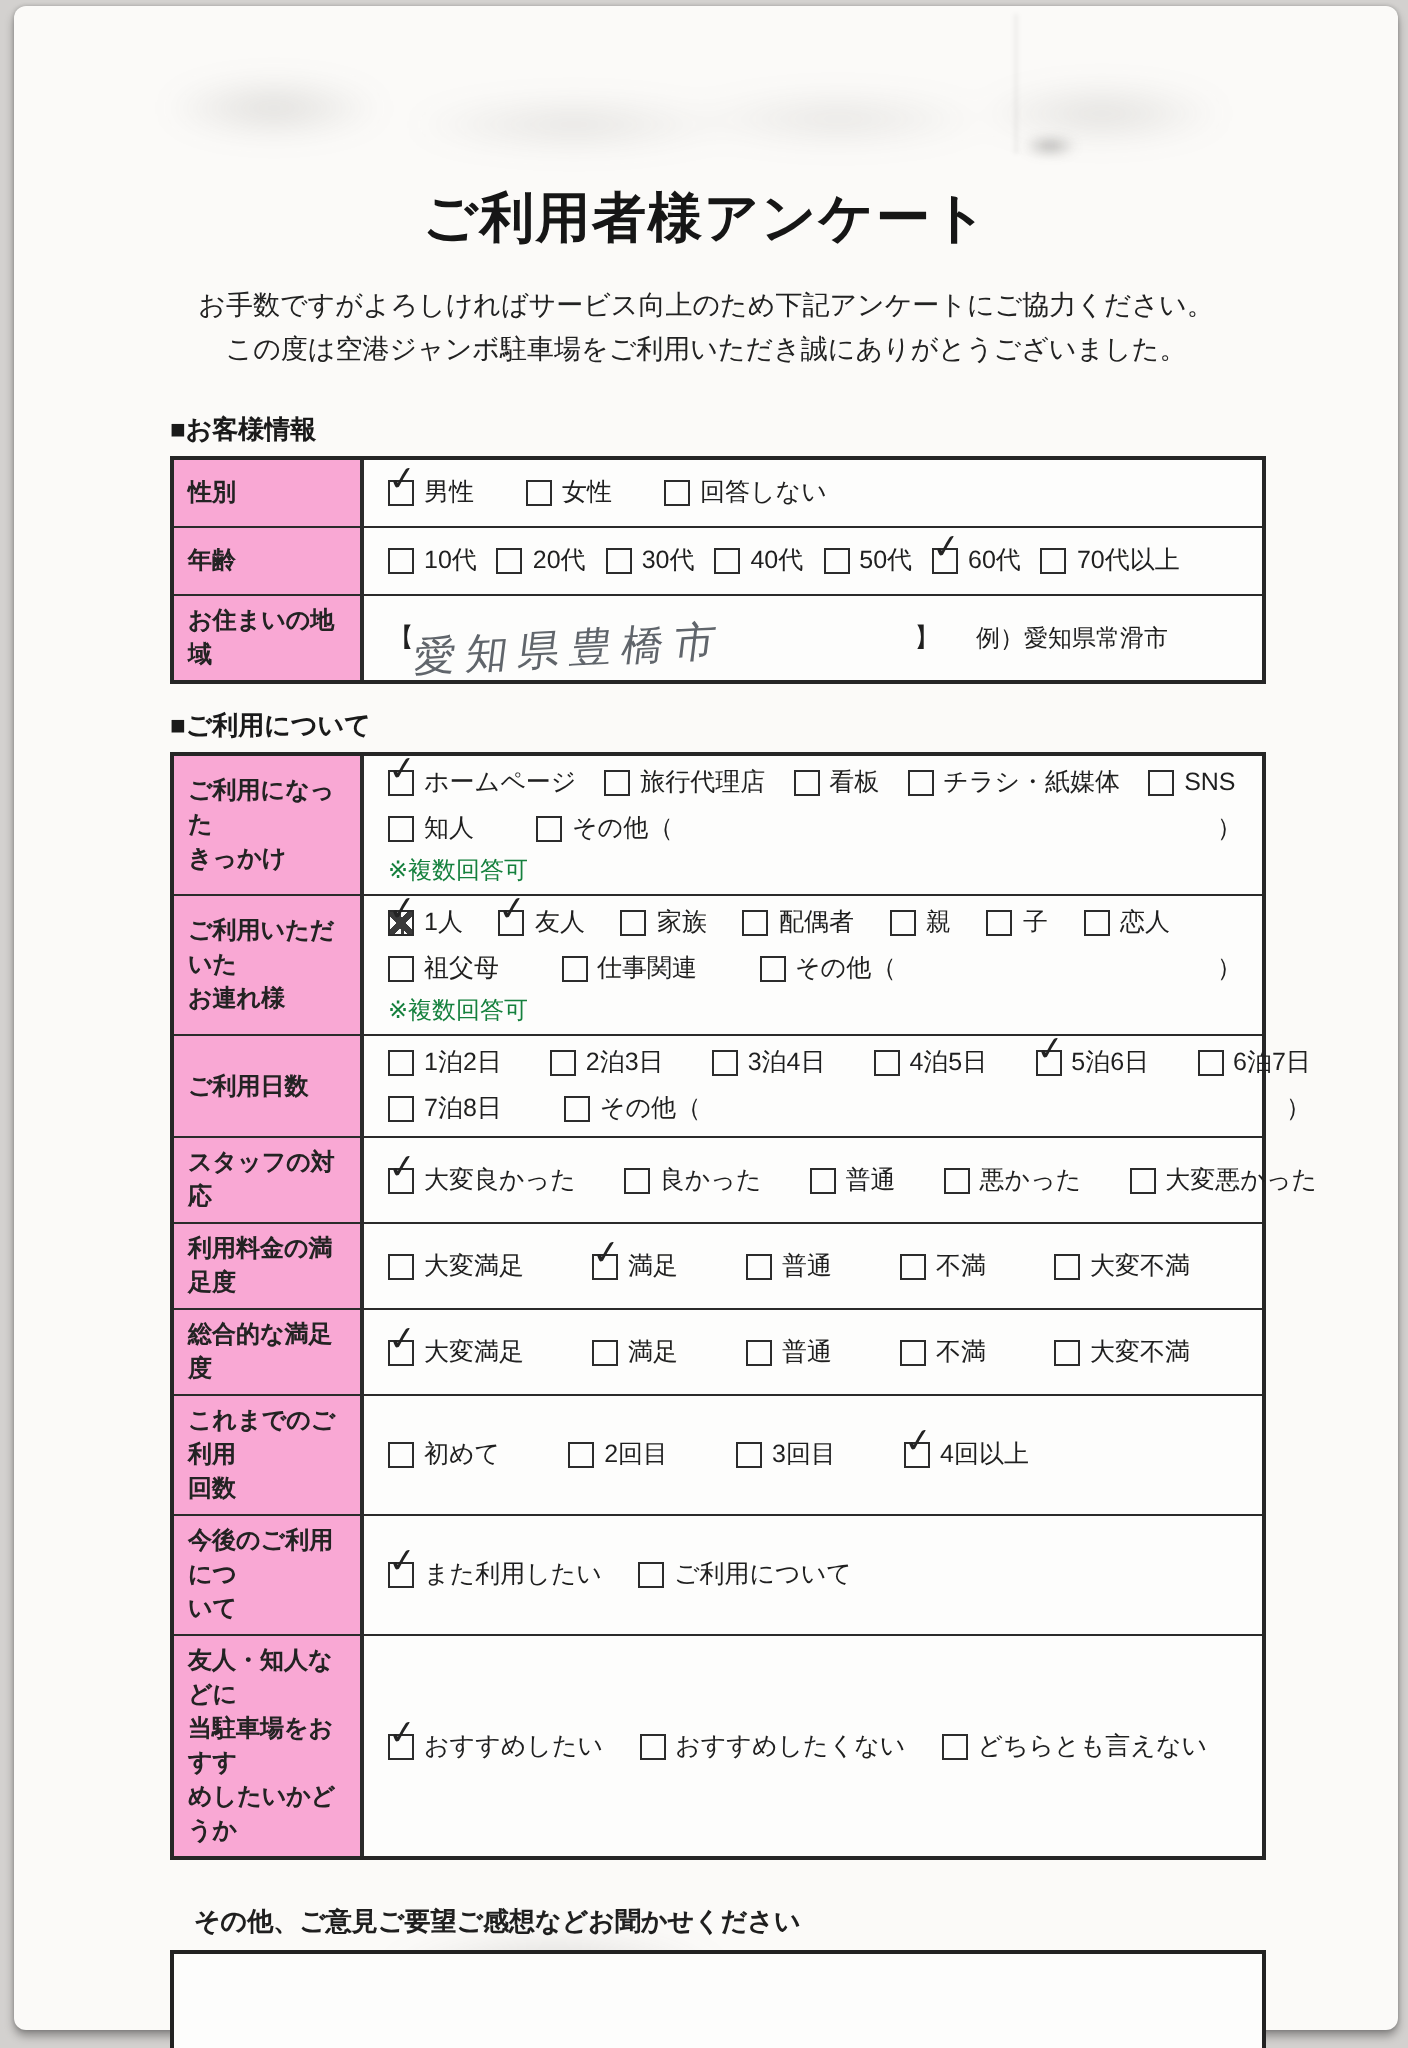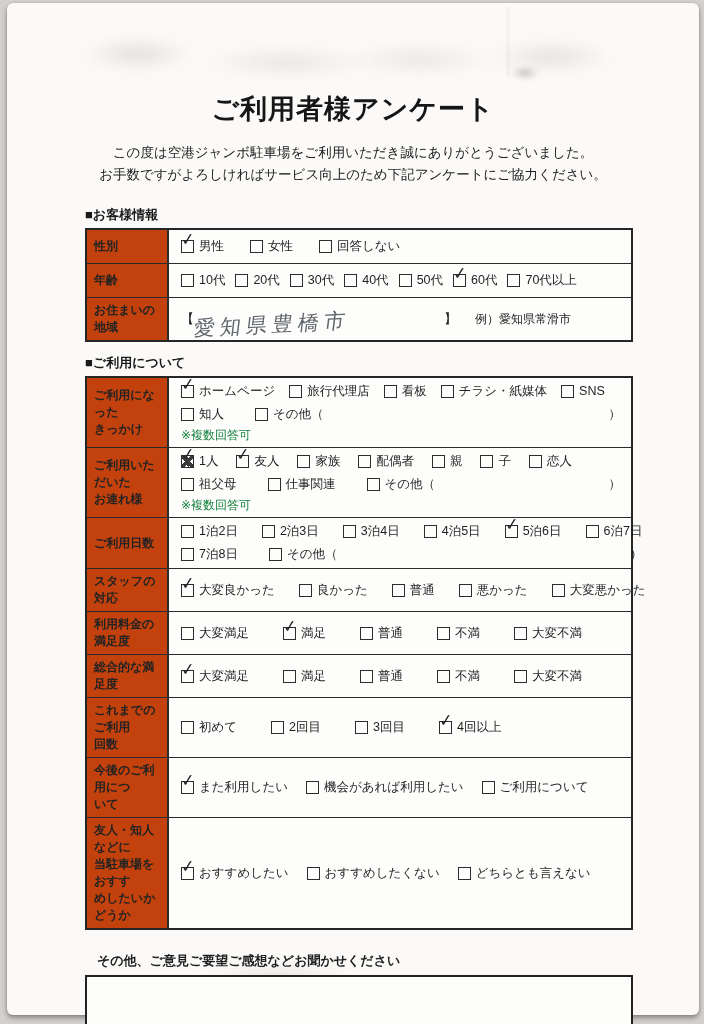--- a/index.html
+++ b/index.html
@@ -30,21 +30,21 @@
 
   .content{position:absolute;left:0;top:0;right:0;bottom:0;padding:88px 0 0 0;}
 
   .title{font-size:27px;font-weight:700;text-align:center;letter-spacing:1px;color:#161616;}
   .intro{margin-top:15px;text-align:center;font-size:13.5px;line-height:22px;color:#222;}
 
   .section-heading{margin:20px 0 4px 78px;font-size:13px;font-weight:700;color:#1a1a1a;}
   .stable{margin-left:78px;width:548px;border:2px solid #262626;background:#fdfdfc;box-sizing:border-box;}
   .trow{display:flex;align-items:stretch;border-bottom:1.5px solid #2b2b2b;}
   .trow:last-child{border-bottom:none;}
-  .tlabel{width:82px;flex:none;background:#c2410c;border-right:2px solid #2b2b2b;
+  .tlabel{width:95px;flex:none;background:#f9a8d4;border-right:2px solid #2b2b2b;
     padding:4px 4px 4px 7px;font-weight:700;font-size:12px;line-height:17px;
     white-space:pre-line;display:flex;align-items:center;box-sizing:border-box;color:#232323;}
   .tvalue{flex:1;padding:3px 10px 3px 12px;display:flex;flex-direction:column;justify-content:center;overflow:visible;}
   .optline{display:flex;align-items:center;font-size:12.5px;line-height:21px;}
   .optline + .optline, .optline + .note{margin-top:2px;gap:31px;}
   .g10{gap:10px}.g14{gap:14px}.g16{gap:24px}.g18{gap:18px}.g24{gap:24px}.g26{gap:26px}.g34{gap:34px}
   .opt{display:inline-flex;align-items:center;white-space:nowrap;}
   .cb{display:inline-block;width:11px;height:11px;border:1.6px solid #2c2c2c;position:relative;
     margin-right:5px;flex:none;background:transparent;}
   .tick{position:absolute;left:-1px;top:-10px;font-size:17px;font-weight:700;font-style:normal;
@@ -76,22 +76,22 @@
 <div class="paper">
   <div class="smudge sm-top"></div>
   <div class="smudge sm-dot"></div>
   <div class="crease"></div>
   <div class="smudge sm-bottom"></div>
 
   <div class="content">
 
     <div class="title">ご利用者様アンケート</div>
     <div class="intro">
+      <div>お手数ですがよろしければサービス向上のため下記アンケートにご協力ください。</div>
       <div>この度は空港ジャンボ駐車場をご利用いただき誠にありがとうございました。</div>
-      <div>お手数ですがよろしければサービス向上のため下記アンケートにご協力ください。</div>
     </div>
 
     <div class="section-heading">■お客様情報</div>
 
     <div class="stable">
       <div class="trow r-gender">
         <div class="tlabel">性別</div>
         <div class="tvalue">
           <div class="optline g26">
               <span class="opt">
@@ -433,24 +433,20 @@
         <div class="tvalue">
           <div class="optline g18">
               <span class="opt">
                 <span class="cb">
                   <i class="tick">✓</i>
                 </span>
                 <span class="opt-label">また利用したい</span>
               </span>
               <span class="opt">
                 <span class="cb"></span>
-                <span class="opt-label">機会があれば利用したい</span>
-              </span>
-              <span class="opt">
-                <span class="cb"></span>
                 <span class="opt-label">ご利用について</span>
               </span>
             </div>
         </div>
       </div>
 
       <div class="trow r-reco">
         <div class="tlabel">友人・知人などに
 当駐車場をおすす
 めしたいかどうか</div>

